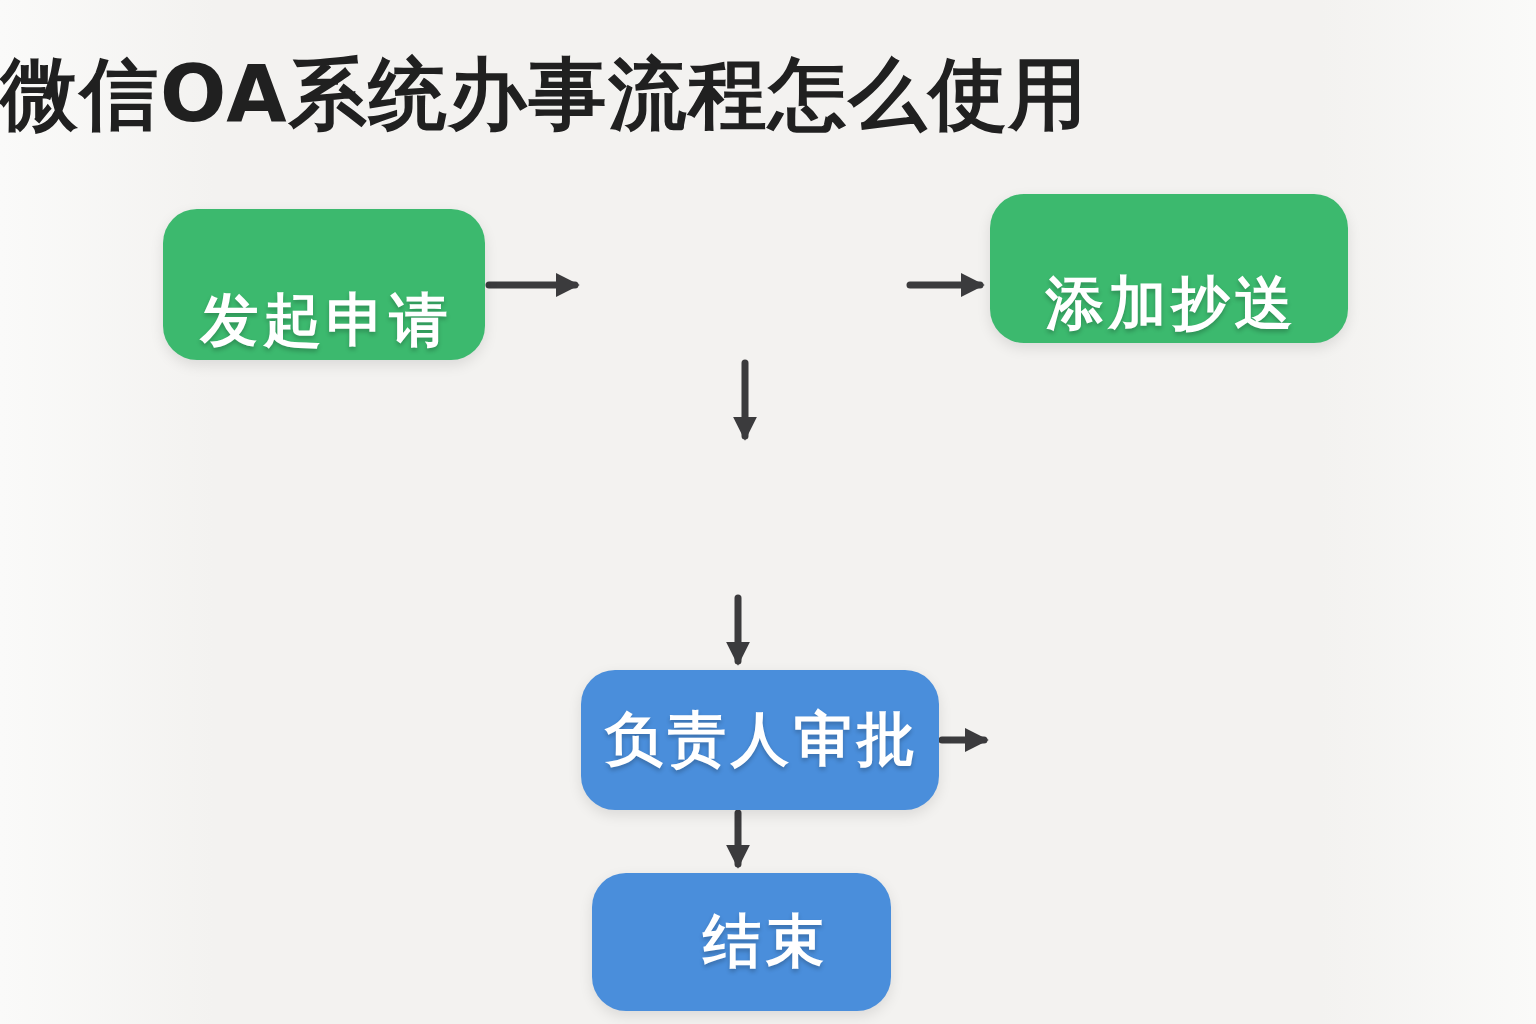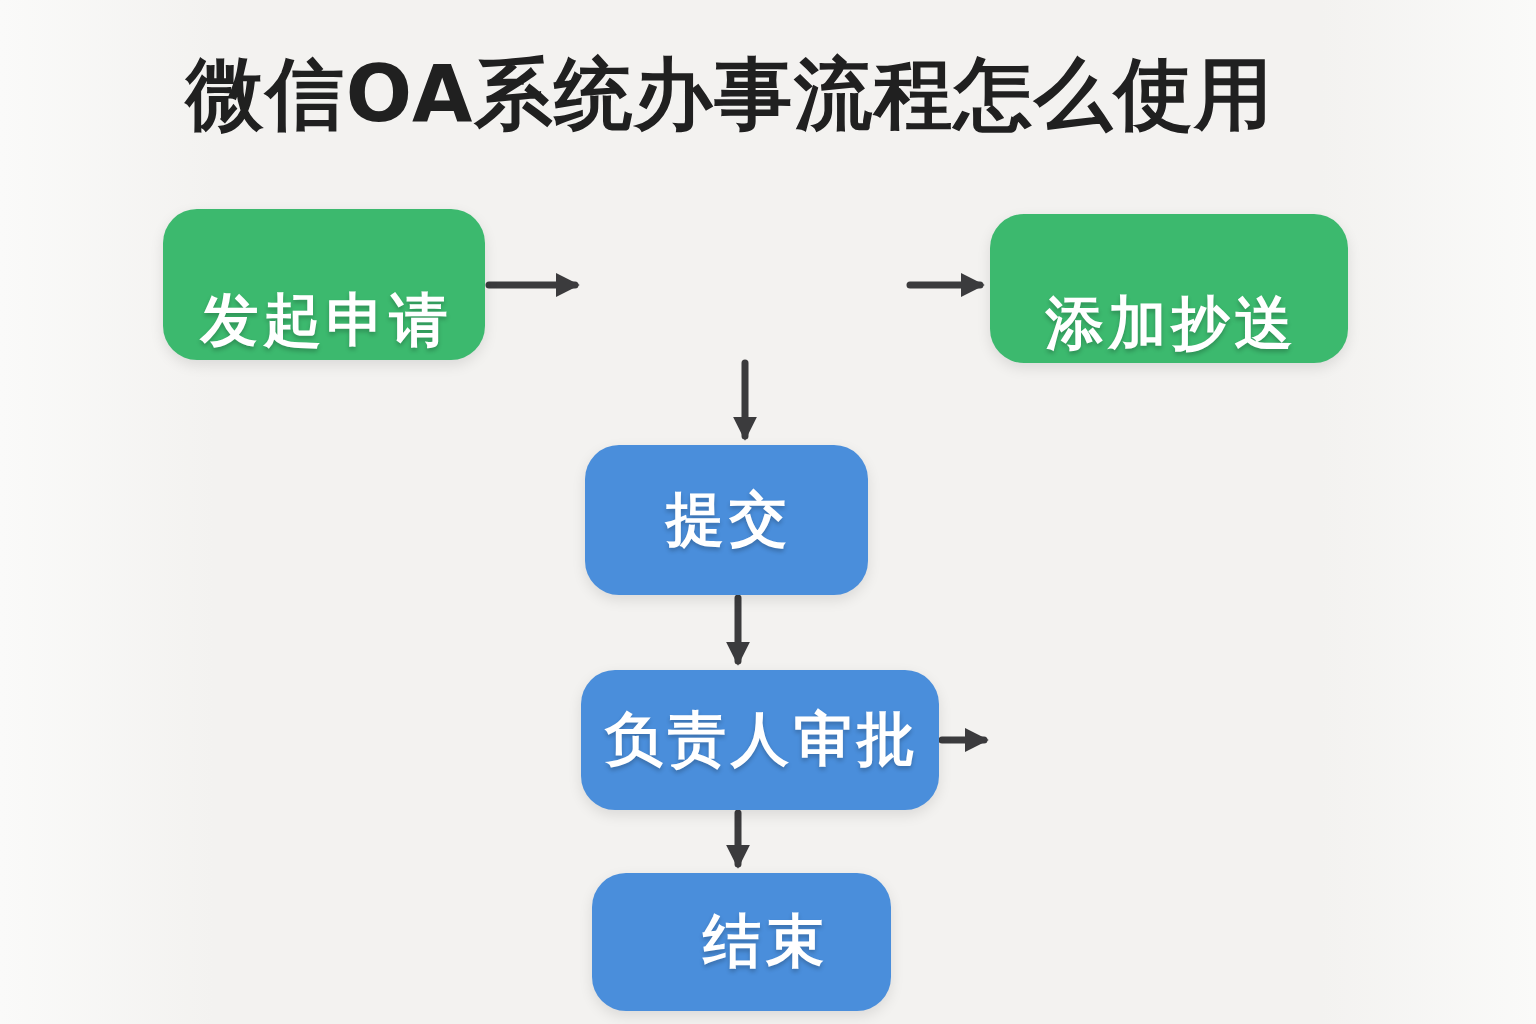--- a/index.html
+++ b/index.html
@@ -20,21 +20,20 @@
   .canvas {
     position: relative;
     width: 1536px;
     height: 1024px;
   }
   .title {
     position: absolute;
     left: 0;
     top: 50px;
     width: 1460px;
-    text-align: center;
     font-size: 78px;
     font-weight: 800;
     letter-spacing: 2px;
     color: var(--title);
     line-height: 1.15;
   }
   .node {
     position: absolute;
     display: flex;
     align-items: center;
@@ -46,21 +45,21 @@
     letter-spacing: 5px;
     text-indent: 5px; 
     text-shadow: 0 3px 4px rgba(0,0,0,0.22);
     box-shadow: 0 5px 14px rgba(0,0,0,0.10);
   }
   .node.green { background: var(--green); align-items: flex-end; }
   .node.blue  { background: var(--blue); }
 
   .n0 { left: 163px; top: 209px; width: 322px; height: 151px; }
   .n1 { left: 585px; top: 209px; width: 321px; height: 151px; }
-  .n2 { left: 990px; top: 214px; width: 358px; height: 149px; }
+  .n2 { left: 990px; top: 194px; width: 358px; height: 149px; }
   .n3 { left: 585px; top: 445px; width: 283px; height: 150px; }
   .n4 { left: 581px; top: 670px; width: 358px; height: 140px; }
   .n5 { left: 993px; top: 670px; width: 287px; height: 140px; }
   .n6 { left: 592px; top: 873px; width: 299px; height: 138px; padding-left: 44px; }
 
   svg.arrows {
     position: absolute;
     left: 0; top: 0;
     width: 1536px;
     height: 1024px;
@@ -94,23 +93,20 @@
     <line class="arrow-line" x1="942" y1="740" x2="984" y2="740" marker-end="url(#arrowhead)"></line>
     <line class="arrow-line" x1="738" y1="813" x2="738" y2="864" marker-end="url(#arrowhead)"></line>
   </svg>
 
   <div class="node green n0">
     <span>发起申请</span>
   </div>
   <div class="node green n2">
     <span>添加抄送</span>
   </div>
-  <div class="node blue n3">
-    <span>提交</span>
-  </div>
   <div class="node blue n4">
     <span>负责人审批</span>
   </div>
   <div class="node blue n6">
     <span>结束</span>
   </div>
 
 </div>
 
 </body></html>

